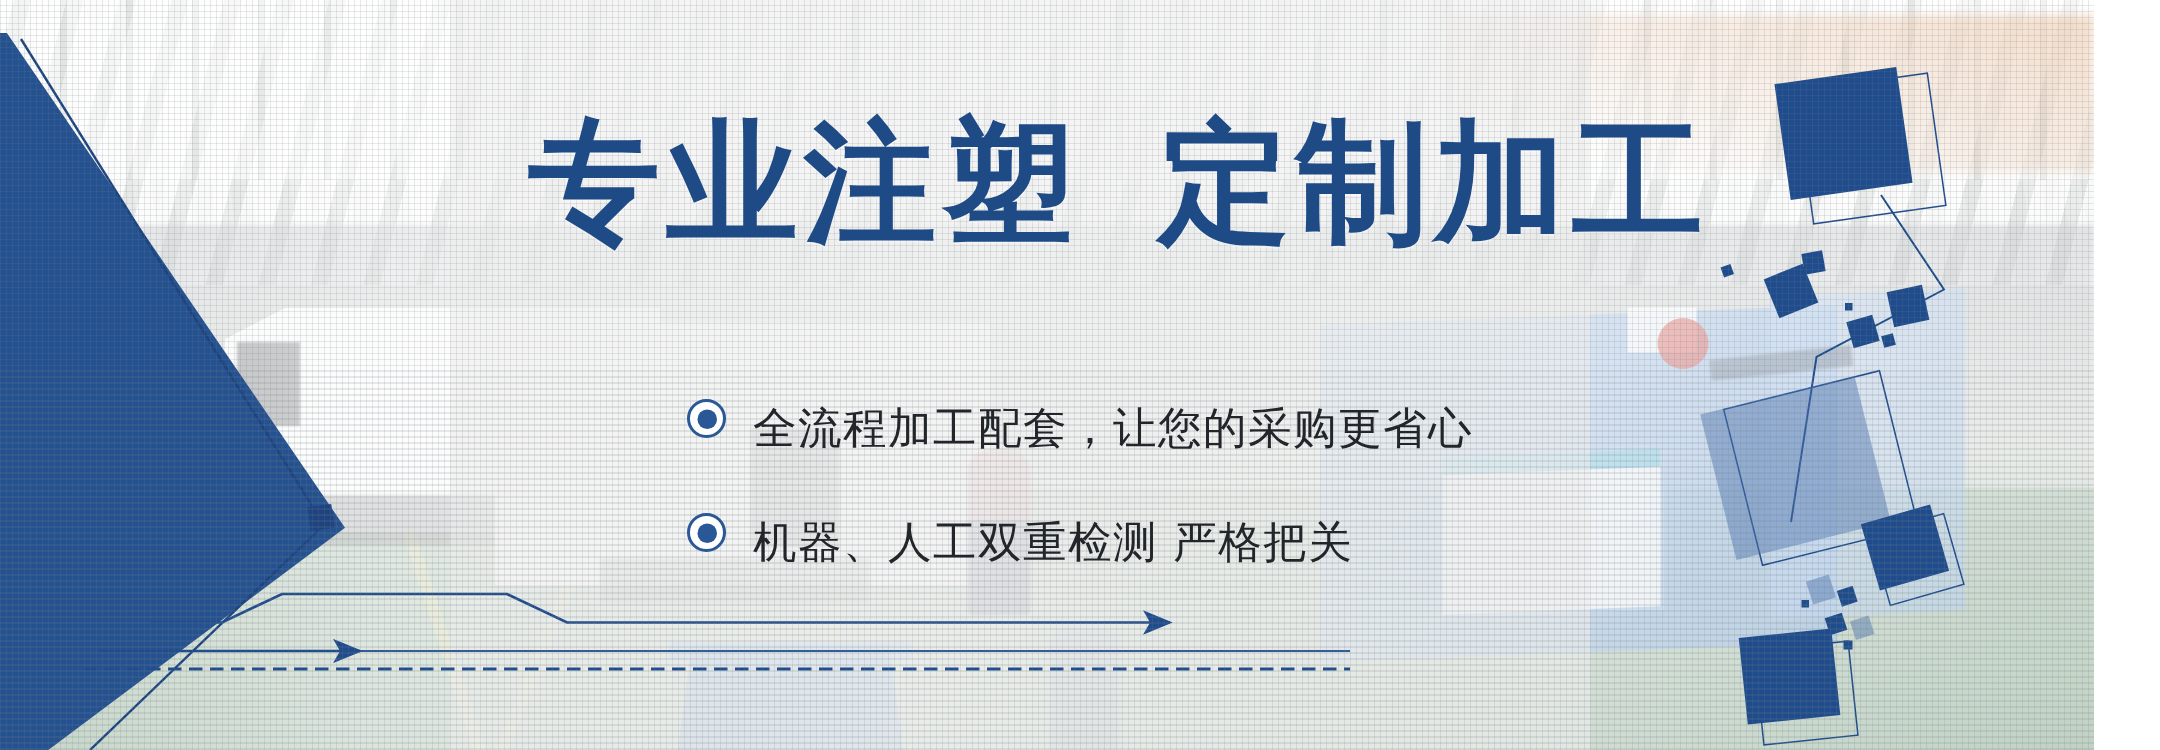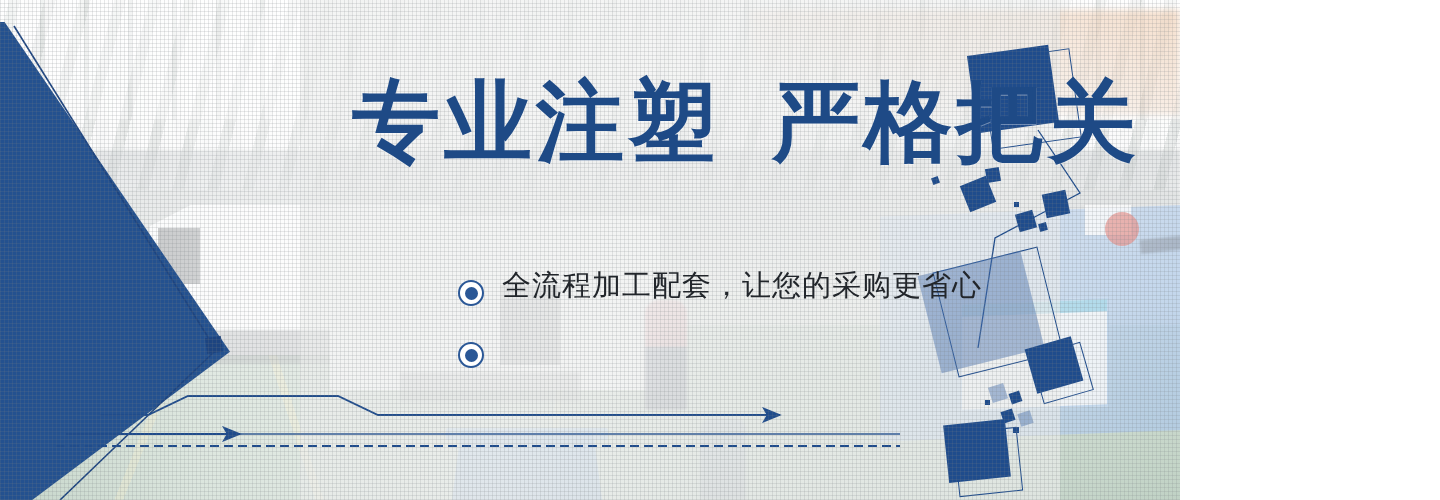--- a/index.html
+++ b/index.html
@@ -1,20 +1,20 @@
 <!DOCTYPE html>
 <html><head>
 <meta charset="utf-8">
 <style>
   html,body{margin:0;padding:0;background:#fff;}
   body{font-family:"Liberation Sans","DejaVu Sans",sans-serif;}
 
   .banner{
     position:relative;
-    width:1180px;
+    width:1396px;
     height:500px;
     overflow:hidden;
     background:#d9dcdb;
   }
 
   
   .bg{position:absolute;inset:0;overflow:hidden;}
 
   .bg-base{
     position:absolute;inset:0;
@@ -186,21 +186,21 @@
   .hotline{
     position:absolute;left:575px;top:200px;
     font-size:27px;font-style:italic;font-weight:700;
     color:#27548f;letter-spacing:1px;white-space:nowrap;
     font-family:"DejaVu Sans","Liberation Sans",sans-serif;
   }
   .hotline .num{letter-spacing:2px;}
 
   .bullets{position:absolute;left:458px;top:266px;}
   .bullet{
-    display:flex;align-items:flex-end;gap:18px;
+    display:flex;align-items:flex-start;gap:18px;
     margin-bottom:36px;white-space:nowrap;
   }
   .bullet-icon{
     width:26px;height:26px;flex:0 0 26px;border-radius:50%;
     border:2.5px solid #2a5796;background:#fff;
     display:flex;align-items:center;justify-content:center;
     box-sizing:border-box;
   }
   .bullet-icon i{
     display:block;width:13px;height:13px;border-radius:50%;background:#2a5796;
@@ -304,32 +304,33 @@
     <div class="sq-o" style="left:36px;top:430px;width:62px;height:62px;transform:rotate(-6deg);"></div>
     <div class="sq" style="left:26px;top:422px;width:62px;height:58px;transform:rotate(-6deg);"></div>
   </div>
 
   <div class="grid-overlay"></div>
 
   <div class="content">
 
     <div class="headline">
       <span class="seg">专业注塑</span>
-      <span class="seg">严格把关</span>
+      <span class="seg">定制加工</span>
     </div>
 
 
     <div class="bullets">
       <div class="bullet">
         <span class="bullet-icon">
             <i></i>
           </span>
         <span class="bullet-text">全流程加工配套，让您的采购更省心</span>
       </div>
       <div class="bullet">
         <span class="bullet-icon">
             <i></i>
           </span>
+        <span class="bullet-text">机器、人工双重检测 严格把关</span>
       </div>
     </div>
 
   </div>
 </div>
 
 </body></html>

